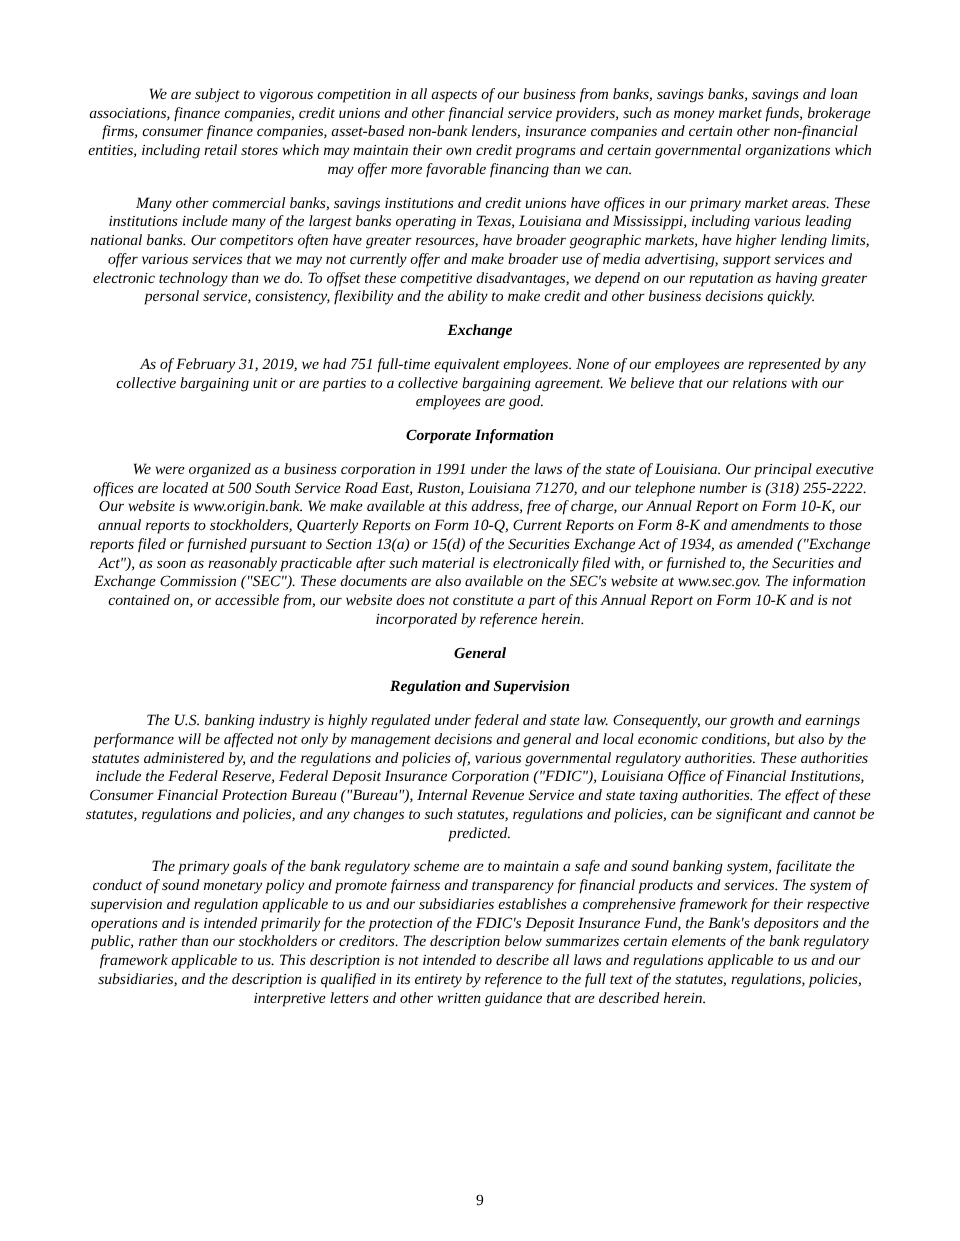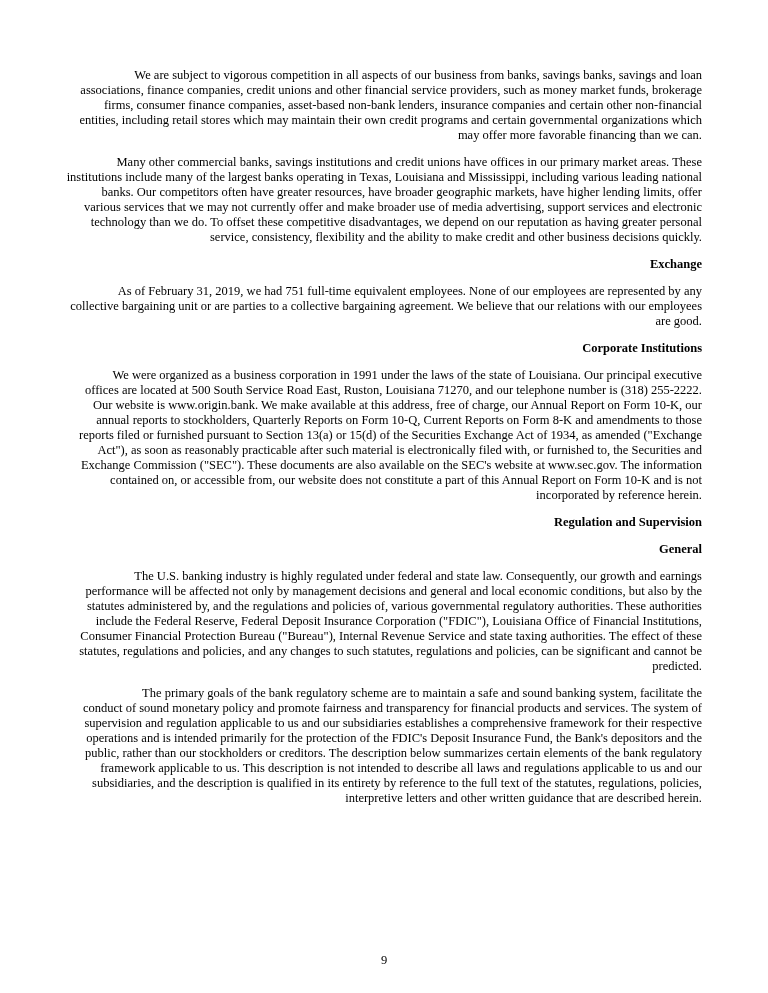--- a/index.html
+++ b/index.html
@@ -16,21 +16,22 @@
     font-family: "Liberation Serif", "DejaVu Serif", serif;
     font-size: 12.5px;
     line-height: 15px;
     overflow: hidden;
   }
   .content {
     position: absolute;
     top: 68px;
     left: 66px;
     width: 636px;
-    text-align: right;
+    text-align: center;
+    font-style: italic;
   }
   .para {
     margin: 0 0 12px 0;
     text-indent: 37px;
   }
   .heading {
     font-size: 12.5px;
     line-height: 15px;
     font-weight: bold;
     margin: 0 0 12px 0;
@@ -45,21 +46,21 @@
 </style>
 </head>
 <body>
 
 <div class="page">
   <div class="content">
     <p class="para">We are subject to vigorous competition in all aspects of our business from banks, savings banks, savings and loan associations, finance companies, credit unions and other financial service providers, such as money market funds, brokerage firms, consumer finance companies, asset-based non-bank lenders, insurance companies and certain other non-financial entities, including retail stores which may maintain their own credit programs and certain governmental organizations which may offer more favorable financing than we can.</p>
     <p class="para">Many other commercial banks, savings institutions and credit unions have offices in our primary market areas. These institutions include many of the largest banks operating in Texas, Louisiana and Mississippi, including various leading national banks. Our competitors often have greater resources, have broader geographic markets, have higher lending limits, offer various services that we may not currently offer and make broader use of media advertising, support services and electronic technology than we do. To offset these competitive disadvantages, we depend on our reputation as having greater personal service, consistency, flexibility and the ability to make credit and other business decisions quickly.</p>
     <h2 class="heading">Exchange</h2>
     <p class="para">As of February 31, 2019, we had 751 full-time equivalent employees. None of our employees are represented by any collective bargaining unit or are parties to a collective bargaining agreement. We believe that our relations with our employees are good.</p>
-    <h2 class="heading">Corporate Institutions</h2>
+    <h2 class="heading">Corporate Information</h2>
     <p class="para">We were organized as a business corporation in 1991 under the laws of the state of Louisiana. Our principal executive offices are located at 500 South Service Road East, Ruston, Louisiana 71270, and our telephone number is (318) 255-2222. Our website is www.origin.bank. We make available at this address, free of charge, our Annual Report on Form 10-K, our annual reports to stockholders, Quarterly Reports on Form 10-Q, Current Reports on Form 8-K and amendments to those reports filed or furnished pursuant to Section 13(a) or 15(d) of the Securities Exchange Act of 1934, as amended ("Exchange Act"), as soon as reasonably practicable after such material is electronically filed with, or furnished to, the Securities and Exchange Commission ("SEC"). These documents are also available on the SEC's website at www.sec.gov. The information contained on, or accessible from, our website does not constitute a part of this Annual Report on Form 10-K and is not incorporated by reference herein.</p>
+    <h2 class="heading">General</h2>
     <h2 class="heading">Regulation and Supervision</h2>
-    <h2 class="heading">General</h2>
     <p class="para">The U.S. banking industry is highly regulated under federal and state law. Consequently, our growth and earnings performance will be affected not only by management decisions and general and local economic conditions, but also by the statutes administered by, and the regulations and policies of, various governmental regulatory authorities. These authorities include the Federal Reserve, Federal Deposit Insurance Corporation ("FDIC"), Louisiana Office of Financial Institutions, Consumer Financial Protection Bureau ("Bureau"), Internal Revenue Service and state taxing authorities. The effect of these statutes, regulations and policies, and any changes to such statutes, regulations and policies, can be significant and cannot be predicted.</p>
     <p class="para">The primary goals of the bank regulatory scheme are to maintain a safe and sound banking system, facilitate the conduct of sound monetary policy and promote fairness and transparency for financial products and services. The system of supervision and regulation applicable to us and our subsidiaries establishes a comprehensive framework for their respective operations and is intended primarily for the protection of the FDIC's Deposit Insurance Fund, the Bank's depositors and the public, rather than our stockholders or creditors. The description below summarizes certain elements of the bank regulatory framework applicable to us. This description is not intended to describe all laws and regulations applicable to us and our subsidiaries, and the description is qualified in its entirety by reference to the full text of the statutes, regulations, policies, interpretive letters and other written guidance that are described herein.</p>
   </div>
   <div class="page-number">9</div>
 </div>
 
 </body></html>

